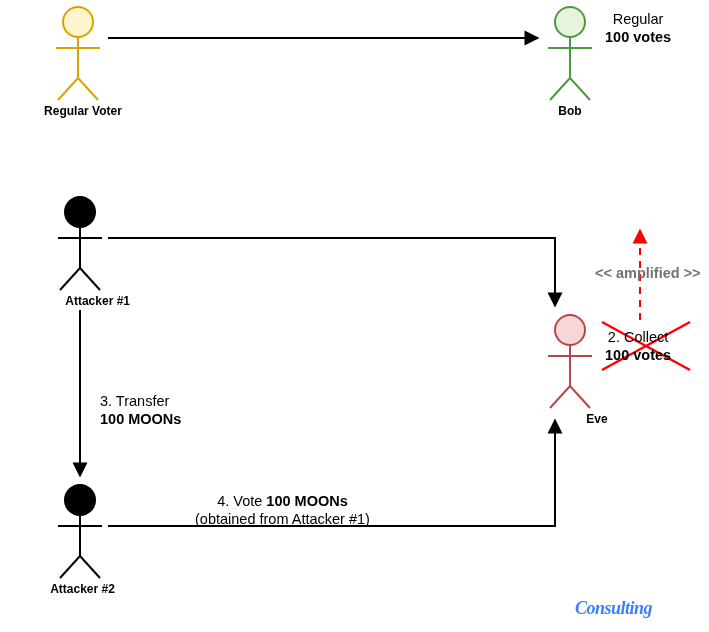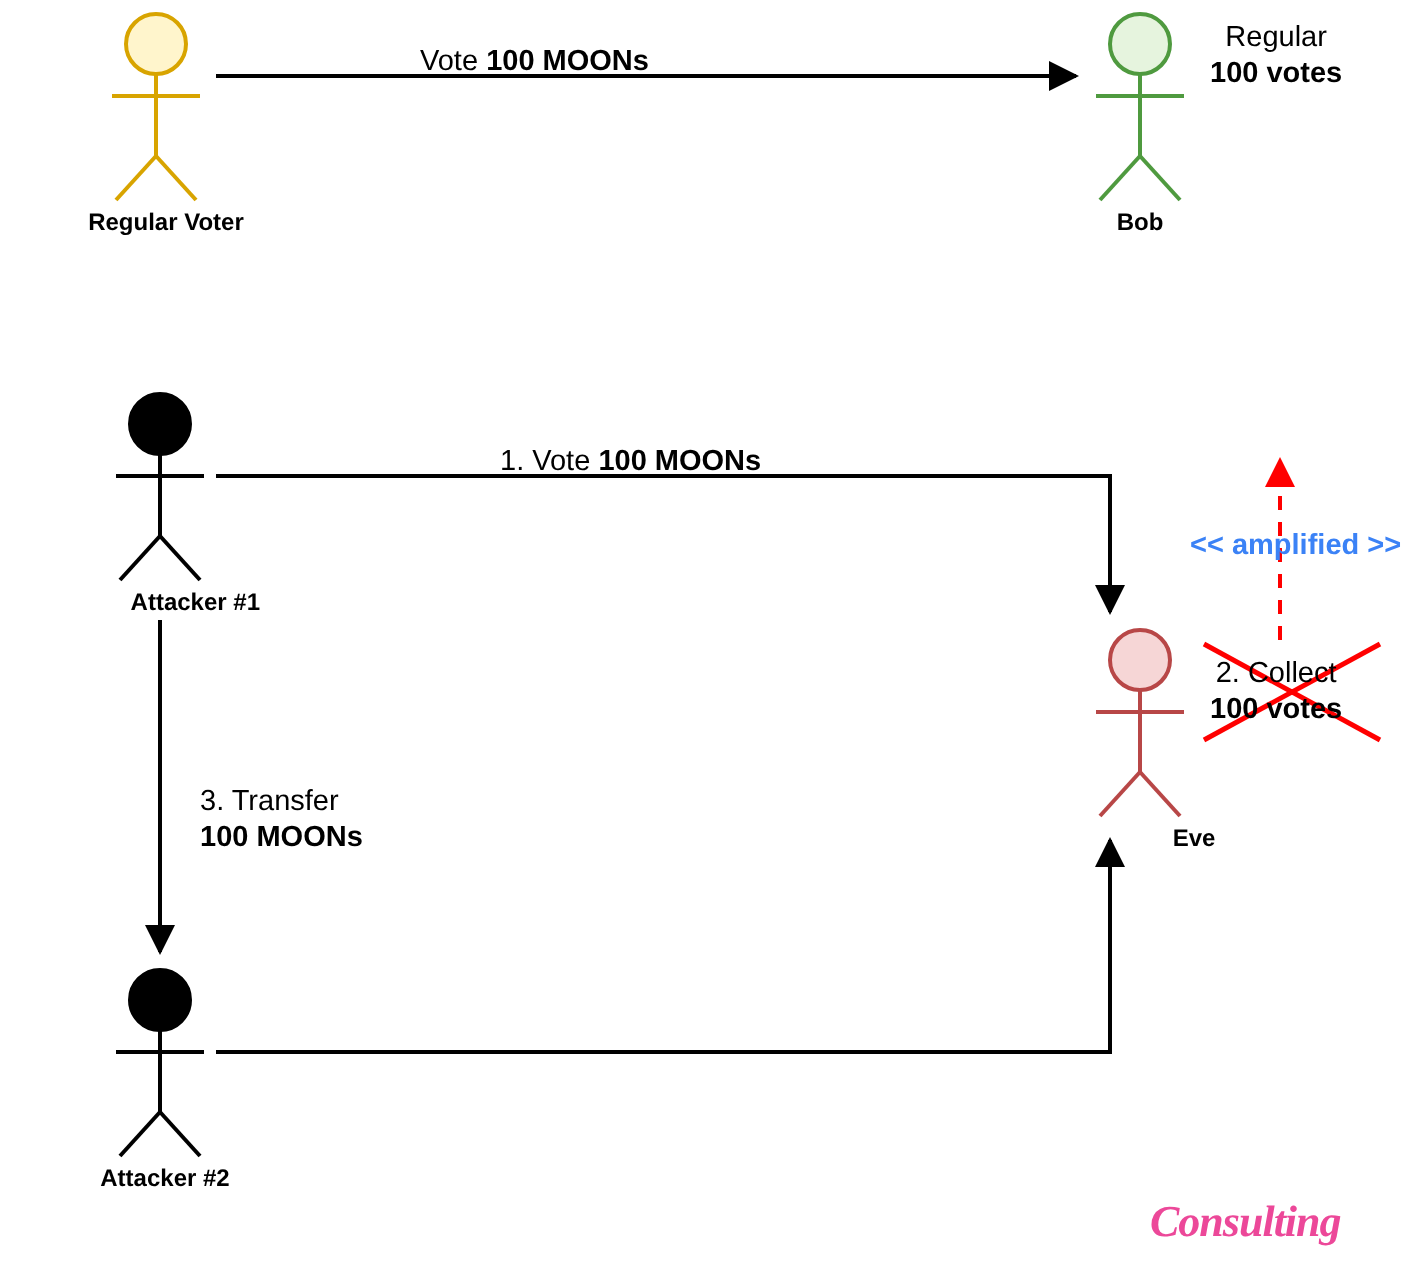--- a/index.html
+++ b/index.html
@@ -2,25 +2,25 @@
 <html><head>
 <meta charset="utf-8">
 <style>
   html,body{margin:0;padding:0;}
   body{font-family:Arial,Helvetica,sans-serif;font-size:14px;color:#000;}
   .stage{position:relative;width:709px;height:632px;background:#fff;}
   svg{display:block;}
   .fig-label{position:absolute;text-align:center;font-weight:bold;font-size:12px;}
   .edge-label{position:absolute;text-align:center;font-size:14.5px;line-height:1.25;}
   .edge-label .b{font-weight:bold;}
-  .red{color:#3b82f6;font-weight:600;}
+  .red{color:#737373;font-weight:600;}
   .logo{position:absolute;left:500px;top:560px;font-family:'Times New Roman',serif;font-style:italic;font-weight:700;font-size:44px;letter-spacing:-2px;}
   .logo .v{color:#21438f;}
   .logo .x{color:#3078c8;}
-  .logo-sub{position:absolute;left:575px;top:598px;font-family:'Times New Roman',serif;font-style:italic;font-size:22px;color:#ec4899;letter-spacing:-0.5px;font-weight:600;}
+  .logo-sub{position:absolute;left:575px;top:598px;font-family:'Times New Roman',serif;font-style:italic;font-size:18px;color:#3b82f6;letter-spacing:-0.5px;font-weight:600;}
 </style>
 </head>
 <body>
 
 <div class="stage">
   <svg width="709" height="632" viewBox="0 0 709 632">
     <defs>
       <marker id="arrow" viewBox="0 0 12 12" refX="10" refY="6" markerWidth="9" markerHeight="9" orient="auto-start-reverse">
         <path d="M1 1 L11 6 L1 11 Z" fill="#000"></path>
       </marker>
@@ -84,33 +84,31 @@
       <line x1="690" y1="322" x2="602" y2="370"></line>
     </g>
   </svg>
 
   <div class="fig-label" style="left:28px;top:104px;width:110px;">Regular Voter</div>
   <div class="fig-label" style="left:540px;top:104px;width:60px;">Bob</div>
   <div class="fig-label" style="left:35px;top:294px;width:95px;text-align:right;">Attacker #1</div>
   <div class="fig-label" style="left:35px;top:582px;width:95px;">Attacker #2</div>
   <div class="fig-label" style="left:572px;top:412px;width:50px;">Eve</div>
 
-  <div class="edge-label" style="left:210px;top:22px;">
-    <span>Vote </span><span class="b">100 MOONs</span>
-  </div>
   <div class="edge-label" style="left:605px;top:10px;">
     <span style="white-space:pre;">Regular
 </span><span class="b">100 votes</span>
   </div>
-  <div class="edge-label" style="left:250px;top:222px;">
-    <span>1. Vote </span><span class="b">100 MOONs</span>
-  </div>
   <div class="edge-label" style="left:100px;top:376px;text-align:left;margin-top:16px;">
     <span style="white-space:pre;">3. Transfer
 </span><span class="b">100 MOONs</span>
+  </div>
+  <div class="edge-label" style="left:195px;top:492px;">
+    <span>4. Vote </span><span class="b">100 MOONs</span><span style="white-space:pre;">
+(obtained from Attacker #1)</span>
   </div>
   <div class="edge-label" style="left:605px;top:328px;">
     <span style="white-space:pre;">2. Collect
 </span><span class="b">100 votes</span>
   </div>
   <div class="edge-label red" style="left:595px;top:264px;">&lt;&lt; amplified &gt;&gt;</div>
 
   <div class="logo-sub">Consulting</div>
 </div>
 

